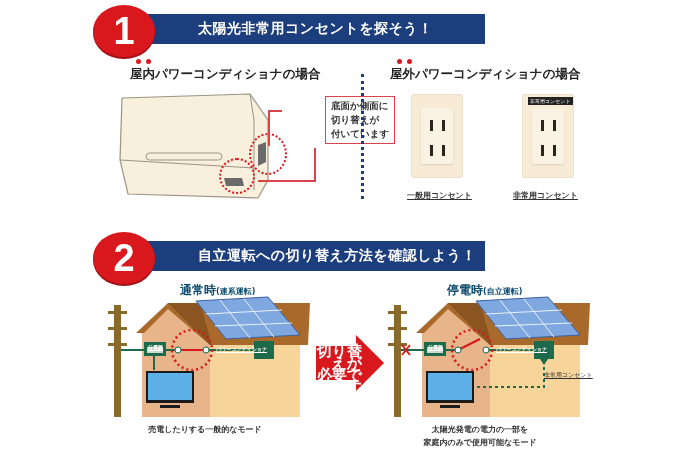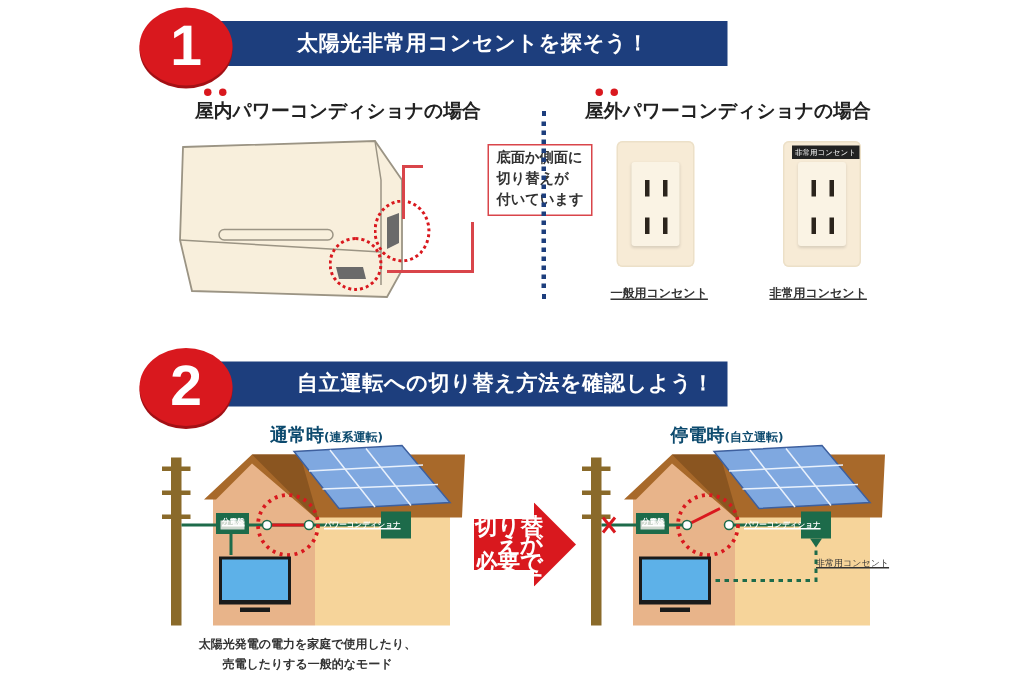--- a/index.html
+++ b/index.html
@@ -133,21 +133,20 @@
   <circle cx="92" cy="55" r="20" fill="none" stroke="#d9181e" stroke-width="2.5" stroke-dasharray="2,3"></circle>
 
   <rect x="46" y="76" width="48" height="32" fill="#1a1a1a"></rect>
   <rect x="48" y="78" width="44" height="27" fill="#5db1e8"></rect>
   <rect x="60" y="110" width="20" height="3" fill="#1a1a1a"></rect>
 </svg>
 <div class="small-label" style="left:148px; top:344px; font-size:5px; color:#fff;">分電盤</div>
 <div class="small-label" style="left:216px; top:346px; font-size:5px; color:#fff;">パワーコンディショナ</div>
 
 <div class="caption" style="left:130px; top:423px; width:150px;">
-  <div>太陽光発電の電力を家庭で使用したり、</div>
   <div>売電したりする一般的なモード</div>
 </div>
 
 <svg class="abs" style="left:316px; top:335px;" width="68" height="56" viewBox="0 0 68 56">
   <polygon points="0,11 40,11 40,0 68,28 40,56 40,45 0,45" fill="#d9181e"></polygon>
 </svg>
 <div class="arrow-box" style="left:316px; top:345px; width:46px;">
   <div>切り替えが</div>
   <div>必要です</div>
 </div>
@@ -189,13 +188,15 @@
   <circle cx="92" cy="55" r="20" fill="none" stroke="#d9181e" stroke-width="2.5" stroke-dasharray="2,3"></circle>
   <rect x="46" y="76" width="48" height="32" fill="#1a1a1a"></rect>
   <rect x="48" y="78" width="44" height="27" fill="#5db1e8"></rect>
   <rect x="60" y="110" width="20" height="3" fill="#1a1a1a"></rect>
 </svg>
 <div class="small-label" style="left:428px; top:344px; font-size:5px; color:#fff;">分電盤</div>
 <div class="small-label" style="left:496px; top:346px; font-size:5px; color:#fff;">パワーコンディショナ</div>
 <div class="small-label" style="left:544px; top:371px; font-size:6px; font-weight:normal;">非常用コンセント</div>
 
 <div class="caption" style="left:405px; top:423px; width:150px;">
+  <div>太陽光発電の電力の一部を</div>
+  <div>家庭内のみで使用可能なモード</div>
 </div>
 
 </body></html>

